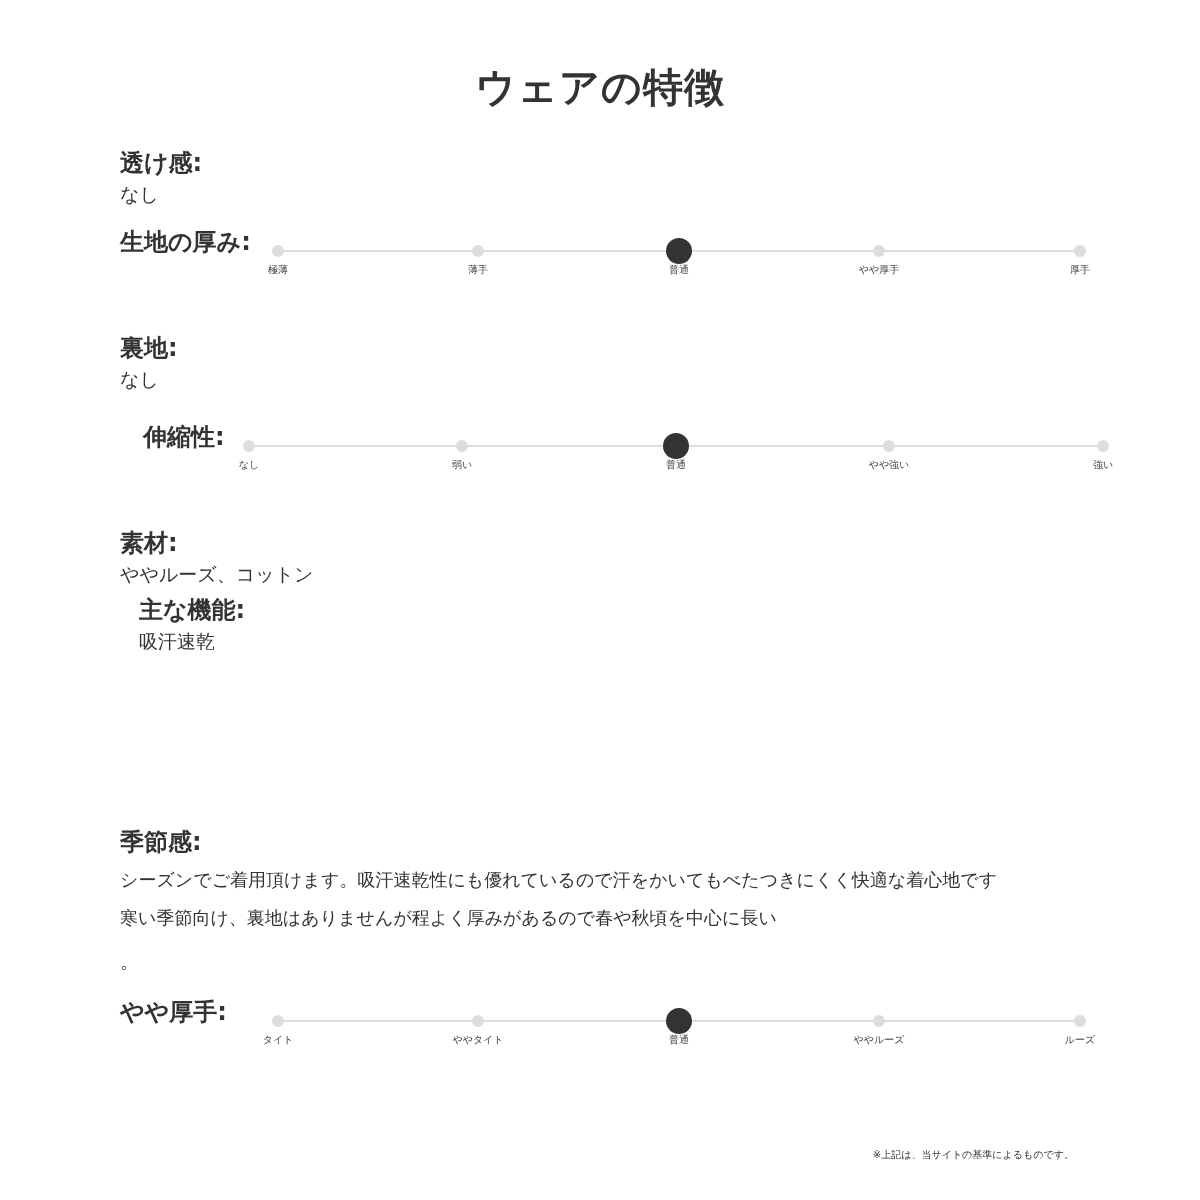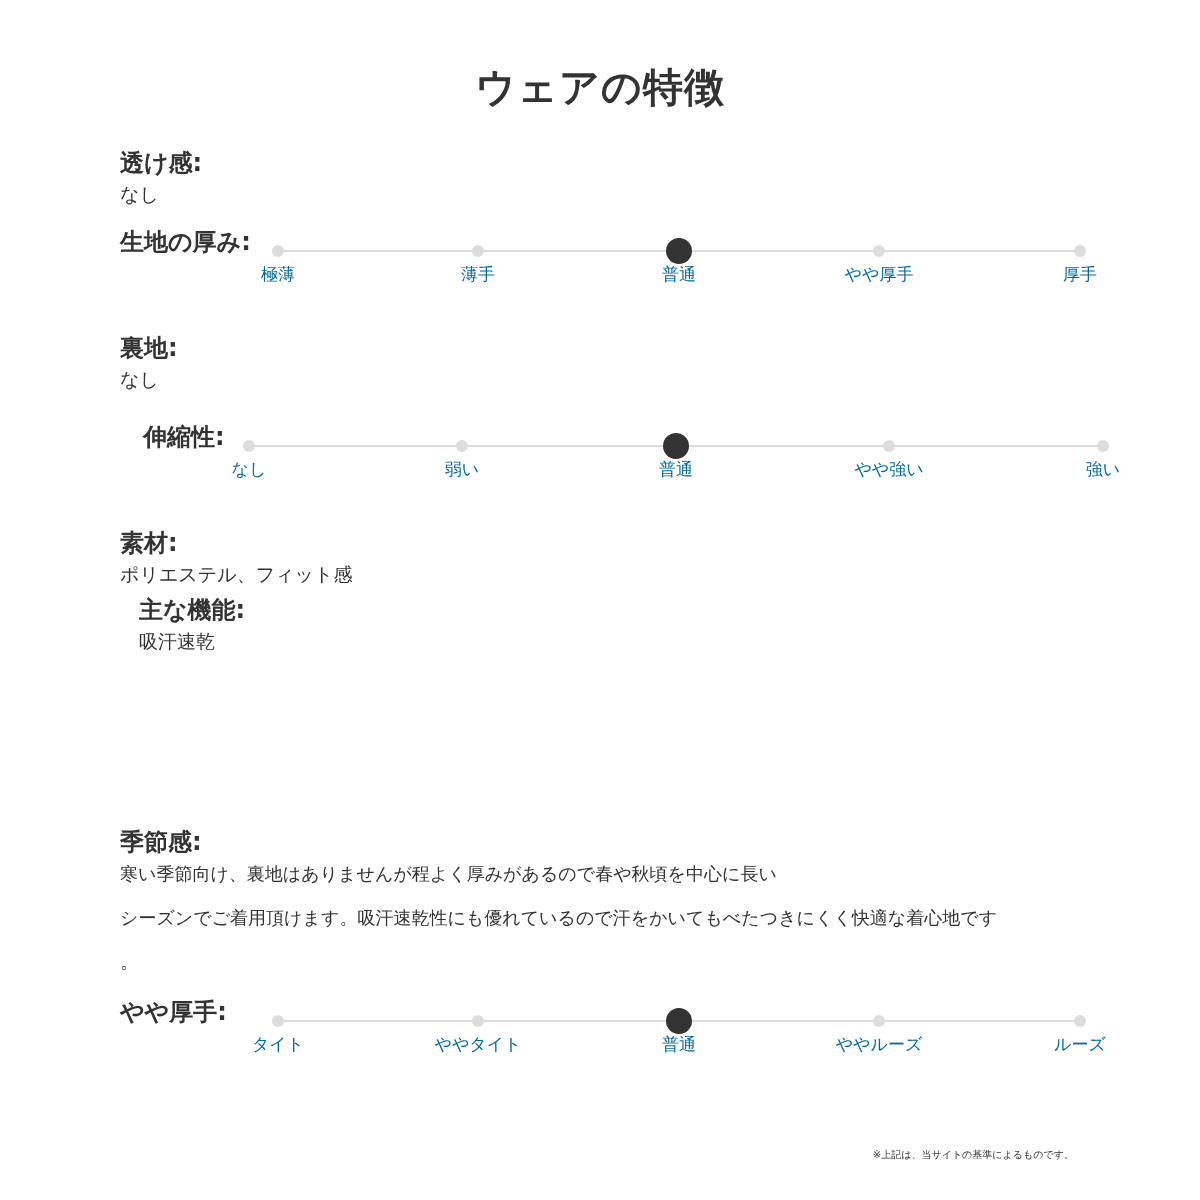--- a/index.html
+++ b/index.html
@@ -14,21 +14,21 @@
   .section { position: absolute; left: 120px; }
   .label { font-size: 24px; font-weight: bold; color: #333333; line-height: 32px; white-space: nowrap; }
   .value { font-size: 19px; color: #333333; line-height: 30px; white-space: nowrap; }
   .para { font-size: 18px; color: #333333; line-height: 44px; white-space: nowrap; }
 
   .scale-row { position: absolute; left: 120px; height: 60px; }
   .scale-row .label { position: absolute; left: 0; top: 0; text-align: right; }
   .track { position: absolute; height: 2px; background: #dddddd; }
   .dot { position: absolute; width: 12px; height: 12px; border-radius: 50%; background: #dddddd; transform: translate(-50%, -50%); }
   .dot.active { width: 26px; height: 26px; background: #333333; }
-  .tick-label { position: absolute; font-size: 17px; color: #0369a1; white-space: nowrap; transform: translateX(-50%); font-family: Liberation Serif, serif; }
+  .tick-label { position: absolute; font-size: 10px; color: #404040; white-space: nowrap; transform: translateX(-50%); font-family: Liberation Serif, serif; }
 
   .note { position: absolute; right: 126px; top: 1148px; font-size: 10px; color: #333333; white-space: nowrap; }
 </style>
 </head>
 <body>
 
 <div class="title">ウェアの特徴</div>
 
 <div class="section" style="top:136px;margin-top:11px;">
   <div class="label">透け感:</div>
@@ -65,32 +65,32 @@
   <div class="dot" style="left:960px; top:25px;"></div>
   <div class="tick-label" style="left:106px; top:37px;">なし</div>
   <div class="tick-label" style="left:319px; top:37px;">弱い</div>
   <div class="tick-label" style="left:533px; top:37px;">普通</div>
   <div class="tick-label" style="left:746px; top:37px;">やや強い</div>
   <div class="tick-label" style="left:960px; top:37px;">強い</div>
 </div>
 
 <div class="section" style="top:527px;">
   <div class="label">素材:</div>
-  <div class="value">ポリエステル、フィット感</div>
+  <div class="value">ややルーズ、コットン</div>
 </div>
 
 <div class="section" style="top:594px;margin-left:19px;">
   <div class="label">主な機能:</div>
   <div class="value">吸汗速乾</div>
 </div>
 
 <div class="section" style="top:826px;">
   <div class="label">季節感:</div>
+  <div class="para">シーズンでご着用頂けます。吸汗速乾性にも優れているので汗をかいてもべたつきにくく快適な着心地です</div>
   <div class="para" style="margin-top:-6px;">寒い季節向け、裏地はありませんが程よく厚みがあるので春や秋頃を中心に長い</div>
-  <div class="para">シーズンでご着用頂けます。吸汗速乾性にも優れているので汗をかいてもべたつきにくく快適な着心地です</div>
   <div class="para">。</div>
 </div>
 
 <div class="scale-row" style="top:996px; width:1000px;">
   <div class="label">やや厚手:</div>
   <div class="track" style="left:158px; width:802px; top:24px;"></div>
   <div class="dot" style="left:158px; top:25px;"></div>
   <div class="dot" style="left:358px; top:25px;"></div>
   <div class="dot active" style="left:559px; top:25px;"></div>
   <div class="dot" style="left:759px; top:25px;"></div>

